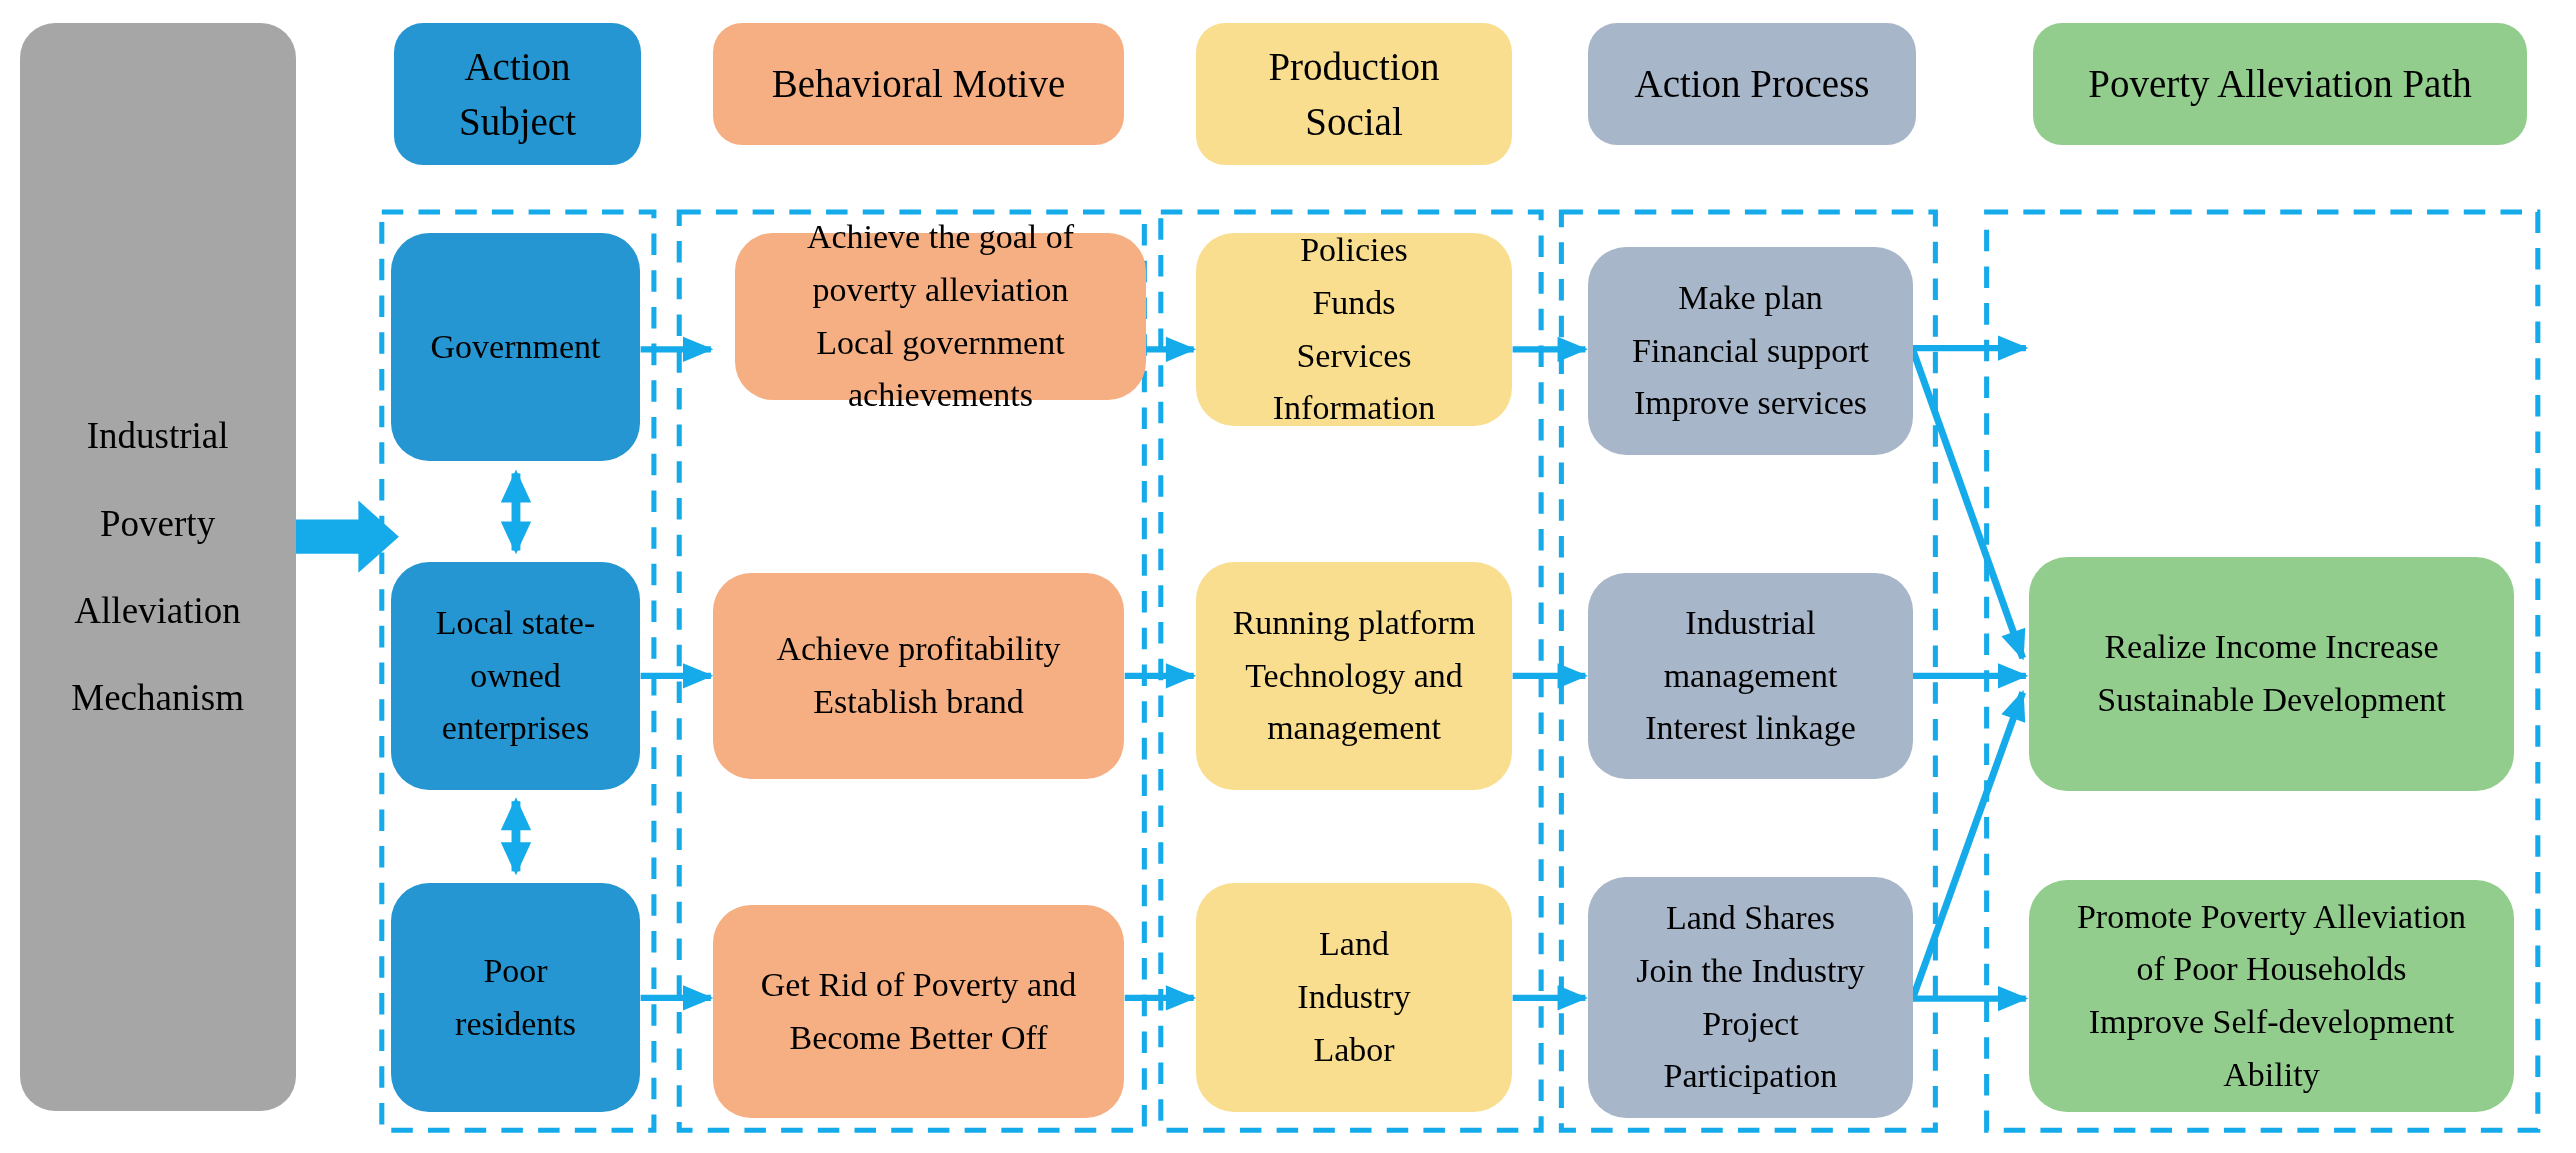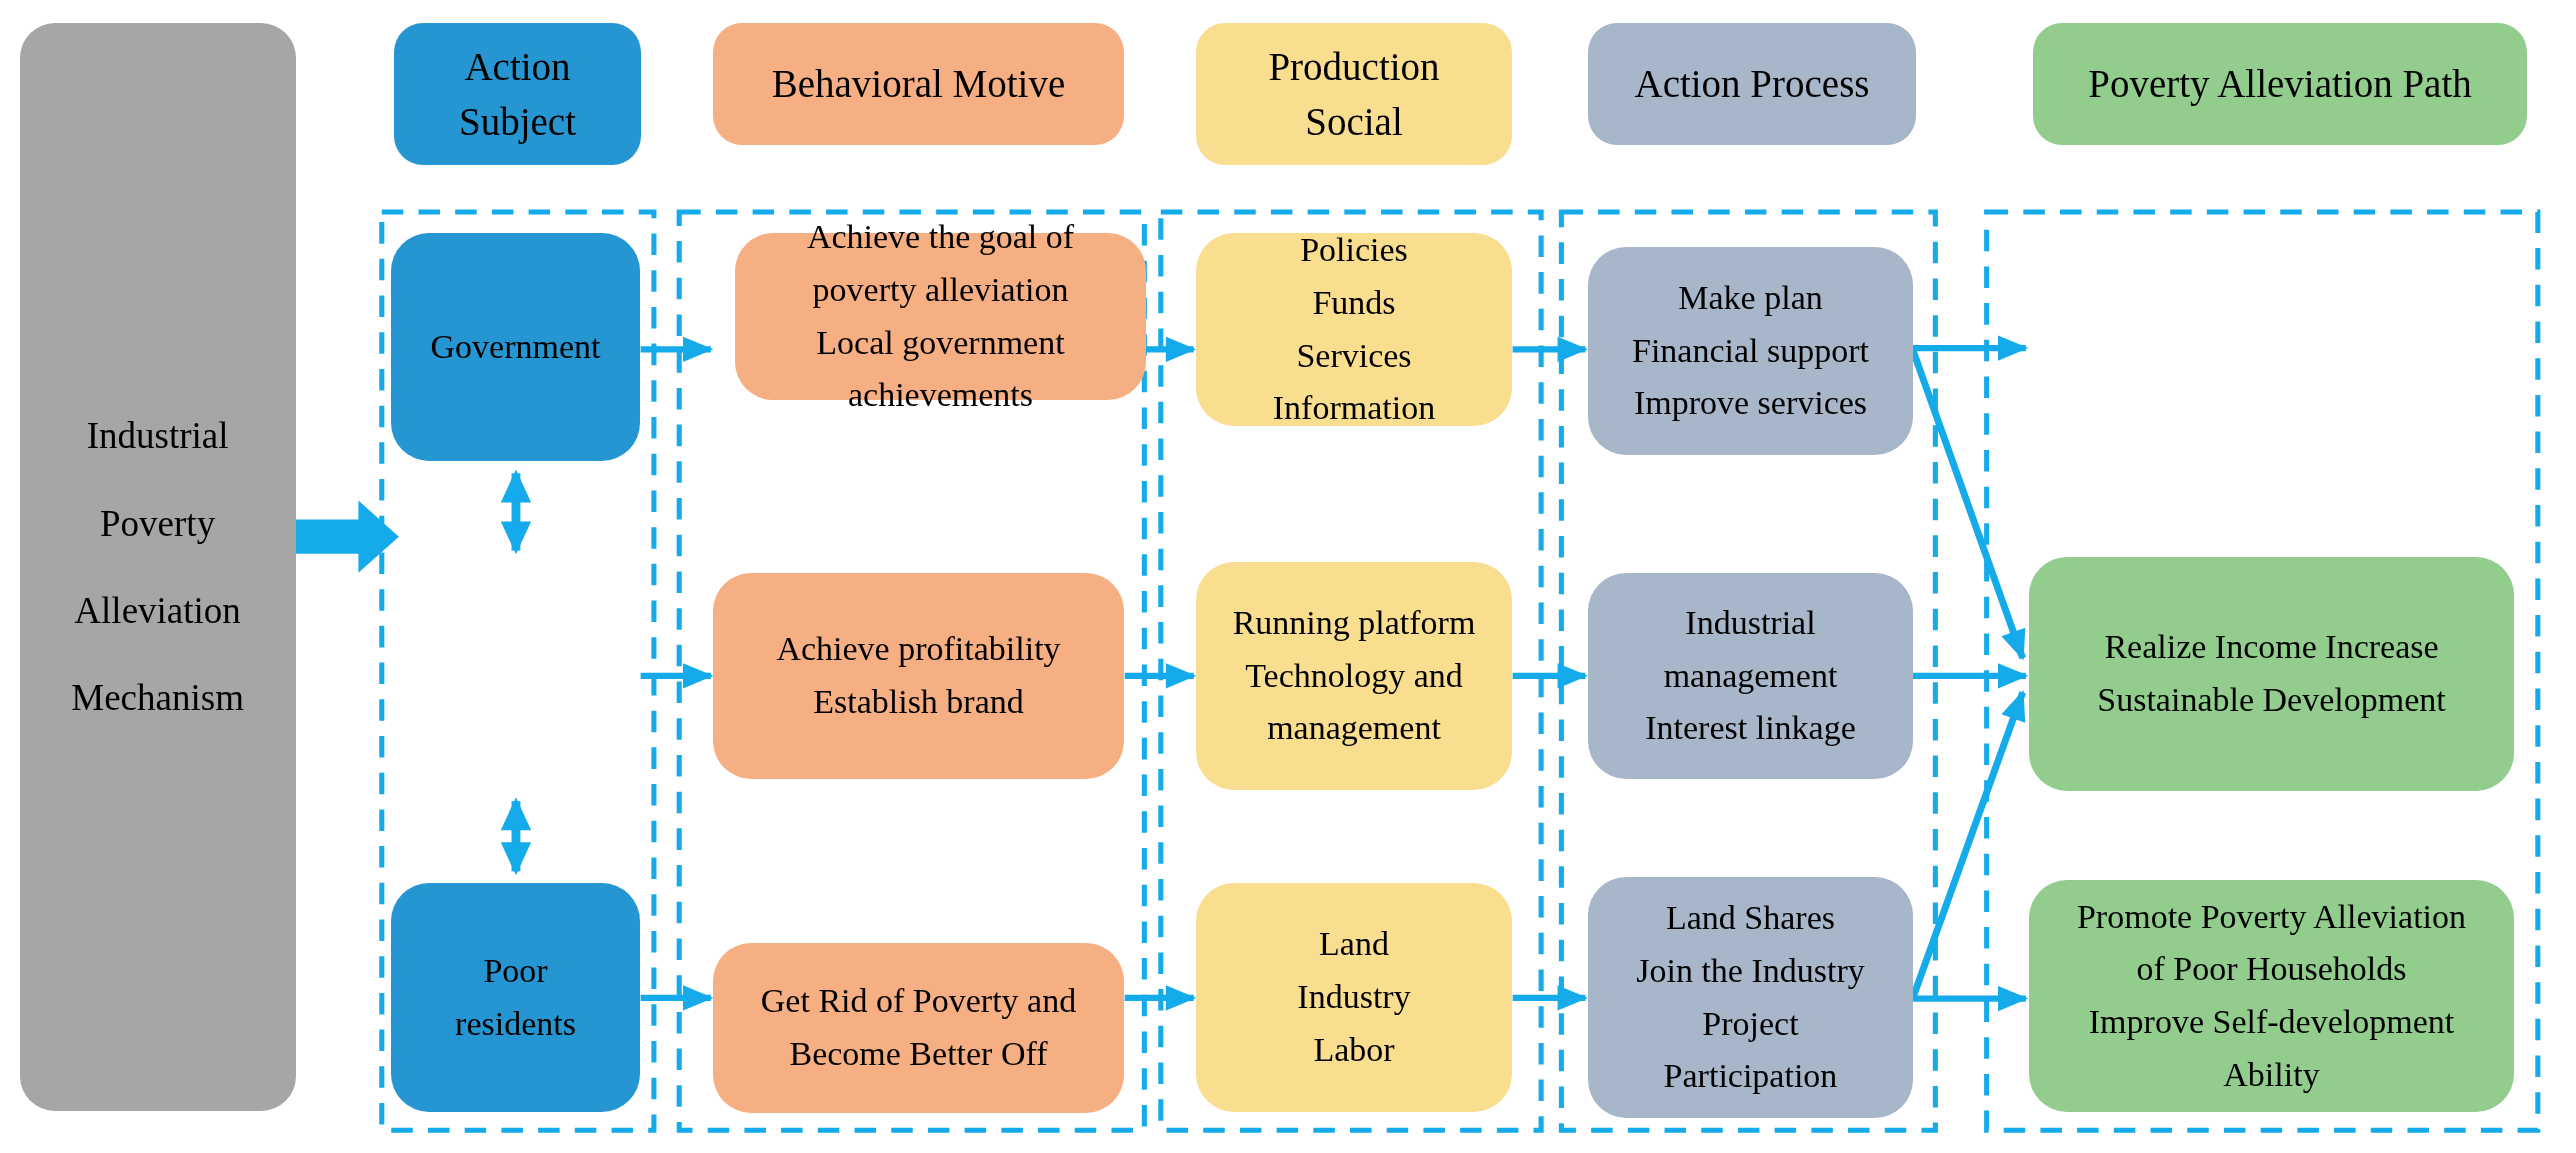--- a/index.html
+++ b/index.html
@@ -84,36 +84,41 @@
   <div class="box header bg-slate" style="left:1588px;top:23px;width:328px;height:122px;">
     <span>Action Process</span>
   </div>
   <div class="box header bg-green" style="left:2033px;top:23px;width:494px;height:122px;">
     <span>Poverty Alleviation Path</span>
   </div>
 
   <div class="box content bg-blue" style="left:391px;top:233px;width:249px;height:228px;">
     <span>Government</span>
   </div>
+  <div class="box content bg-blue" style="left:391px;top:562px;width:249px;height:228px;">
+    <span>Local state-
+owned
+enterprises</span>
+  </div>
   <div class="box content bg-blue" style="left:391px;top:883px;width:249px;height:229px;">
     <span>Poor
 residents</span>
   </div>
 
   <div class="box content bg-orange" style="left:735px;top:233px;width:411px;height:167px;">
     <span>Achieve the goal of
 poverty alleviation
 Local government
 achievements</span>
   </div>
   <div class="box content bg-orange" style="left:713px;top:573px;width:411px;height:206px;">
     <span>Achieve profitability
 Establish brand</span>
   </div>
-  <div class="box content bg-orange" style="left:713px;top:943px;width:411px;height:170px;">
+  <div class="box content bg-orange" style="left:713px;top:905px;width:411px;height:213px;">
     <span>Get Rid of Poverty and
 Become Better Off</span>
   </div>
 
   <div class="box content bg-yellow" style="left:1196px;top:233px;width:316px;height:193px;">
     <span>Policies
 Funds
 Services
 Information</span>
   </div>

